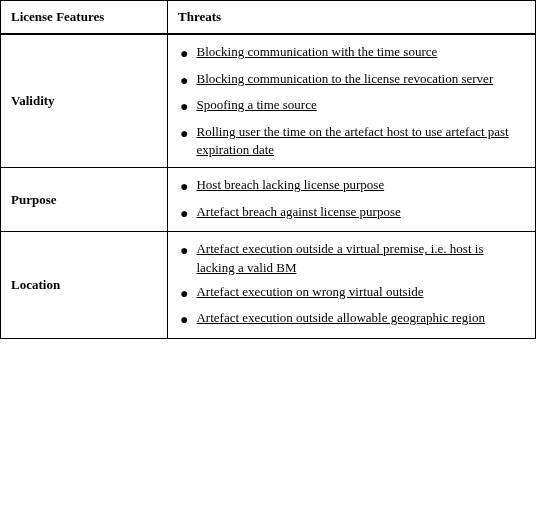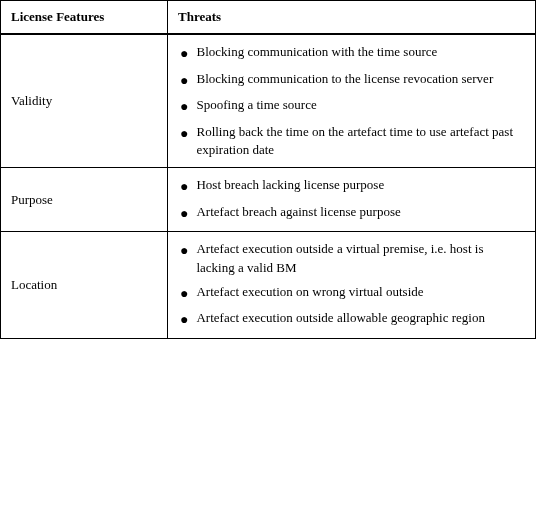--- a/index.html
+++ b/index.html
@@ -35,21 +35,21 @@
     }
 
     thead th {
       font-weight: bold;
       text-align: left;
       border-bottom: 2px solid #000;
       margin-top: 20px;
     }
 
     td.feature-col {
-      font-weight: normal;
+      font-weight: bold;
       width: 167px;
       vertical-align: middle;
       border-radius: 26px;
     }
 
     td.threats-col {
       vertical-align: top;
       padding: 8px 12px;
     }
 
@@ -72,20 +72,21 @@
 
     ul.threat-list li .bullet {
       margin-right: 8px;
       margin-top: 1px;
       flex-shrink: 0;
       font-size: 14px;
     }
 
     .threat-text {
       flex: 1;
+      text-decoration: underline;
     }
   </style>
 </head>
 <body>
 
 <div class="table-wrapper">
   <table>
     <thead>
       <tr>
         <th>License Features</th>
@@ -104,21 +105,21 @@
               <li>
                 <span class="bullet">●</span>
                 <span class="threat-text">Blocking communication to the license revocation server</span>
               </li>
               <li>
                 <span class="bullet">●</span>
                 <span class="threat-text">Spoofing a time source</span>
               </li>
               <li>
                 <span class="bullet">●</span>
-                <span class="threat-text">Rolling back the time on the artefact time to use artefact past expiration date</span>
+                <span class="threat-text">Rolling user the time on the artefact host to use artefact past expiration date</span>
               </li>
             </ul>
           </td>
         </tr>
         <tr>
           <td class="feature-col">Purpose</td>
           <td class="threats-col">
             <ul class="threat-list">
               <li>
                 <span class="bullet">●</span>

